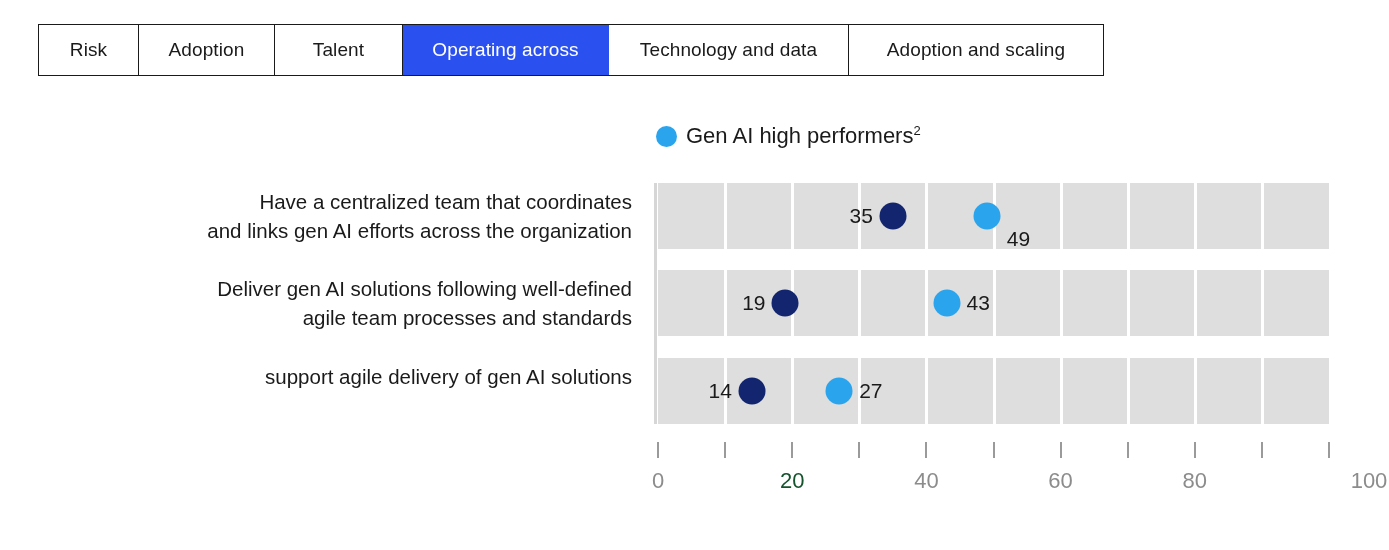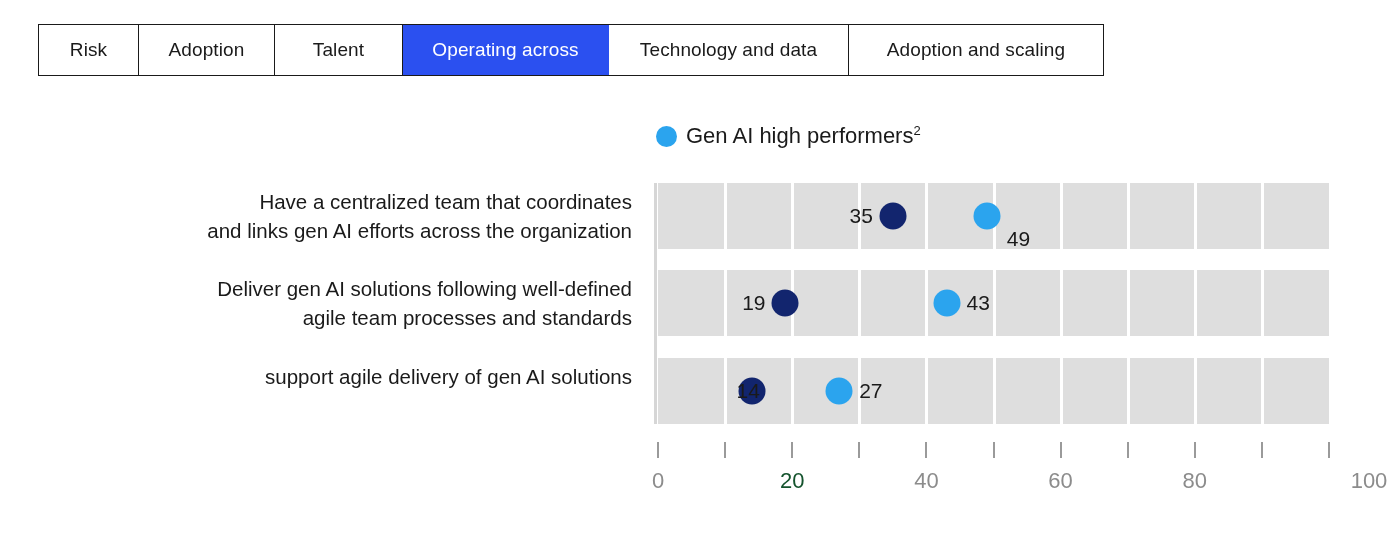--- a/index.html
+++ b/index.html
@@ -229,21 +229,21 @@
         <div class="gridline" style="left: 334.5px; background: rgb(255, 255, 255);"></div>
         <div class="gridline" style="left: 401.6px; background: rgb(255, 255, 255);"></div>
         <div class="gridline" style="left: 468.7px; background: rgb(255, 255, 255);"></div>
         <div class="gridline" style="left: 535.8px; background: rgb(255, 255, 255);"></div>
         <div class="gridline" style="left: 602.9px; background: rgb(255, 255, 255);"></div>
       </div>
       <div class="row-label" style="top: 354px;">
         <div>support agile delivery of gen AI solutions</div>
       </div>
       <div class="dot" style="left: 751.94px; top: 383px; background: rgb(18, 37, 110);"></div>
-      <div class="dot-value left" style="top: 383px; left: 731.94px; margin-left: 28px;">14</div>
+      <div class="dot-value left" style="top: 383px; left: 731.94px;">14</div>
       <div class="dot" style="left: 839.17px; top: 383px; background: rgb(43, 164, 238);"></div>
       <div class="dot-value right" style="top: 383px; left: 859.17px;">27</div>
     </div>
   <div id="chart-axis">
       <div class="tick" style="left: 658px; background: rgb(154, 154, 154);"></div>
       <div class="tick-label" style="left: 658px; color: rgb(140, 140, 140);">0</div>
       <div class="tick" style="left: 725.1px; background: rgb(154, 154, 154);"></div>
       <div class="tick" style="left: 792.2px; background: rgb(154, 154, 154);"></div>
       <div class="tick-label" style="left: 792.2px; color: #14532d;">20</div>
       <div class="tick" style="left: 859.3px; background: rgb(154, 154, 154);"></div>

